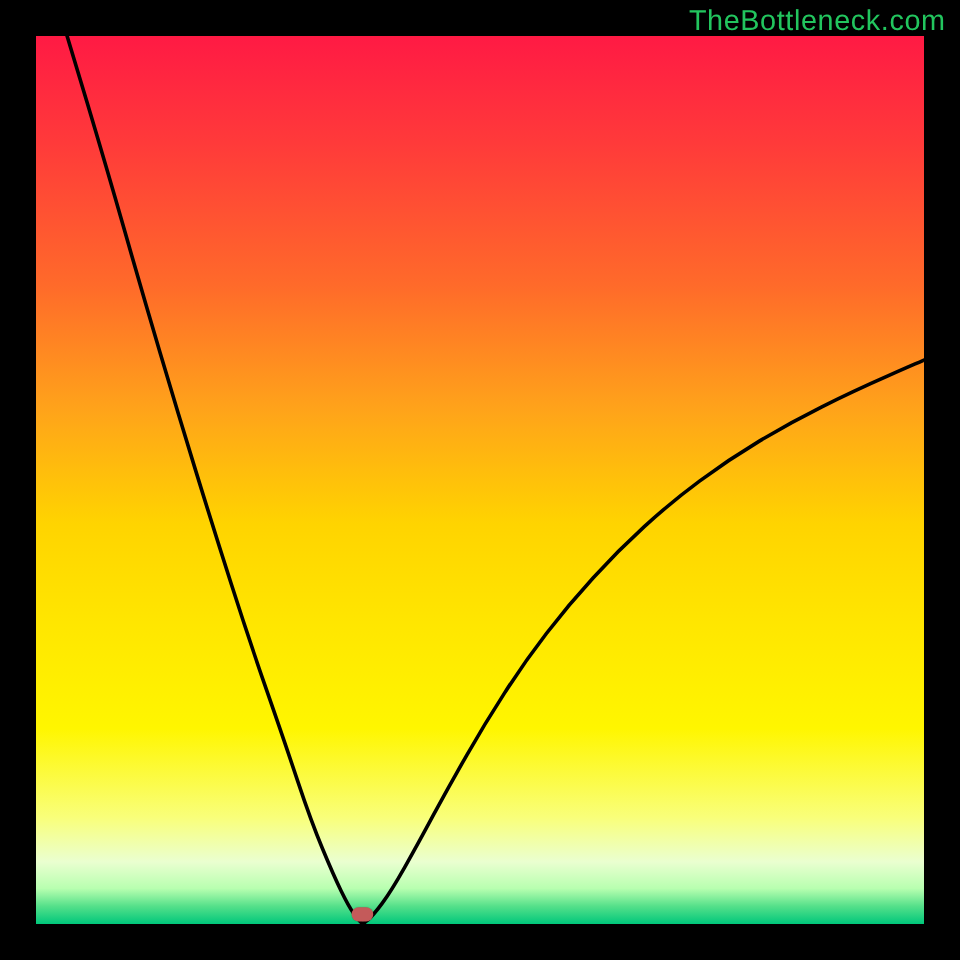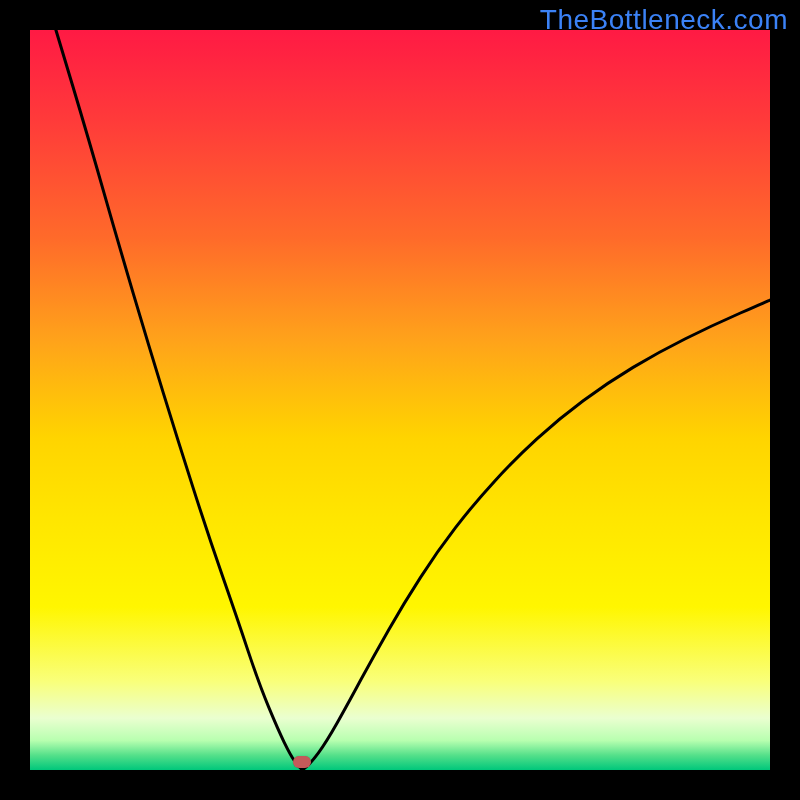--- a/index.html
+++ b/index.html
@@ -38,22 +38,22 @@
       #eaffd0 93%,
       #b8ffb0 96%,
       #55e08a 98%,
       #00c77b 100%
     );
   }
   .watermark {
     position: absolute;
     top: 4px;
     right: 12px;
-    color: #3b82f6;
-    font-size: 28px;
+    color: #22c55e;
+    font-size: 24px;
     letter-spacing: 0.5px;
     font-weight: 500;
     user-select: none;
     margin-left: 33px;
   }
   svg.curve {
     position: absolute;
     left: 30px;
     top: 30px;
     width: 740px;

